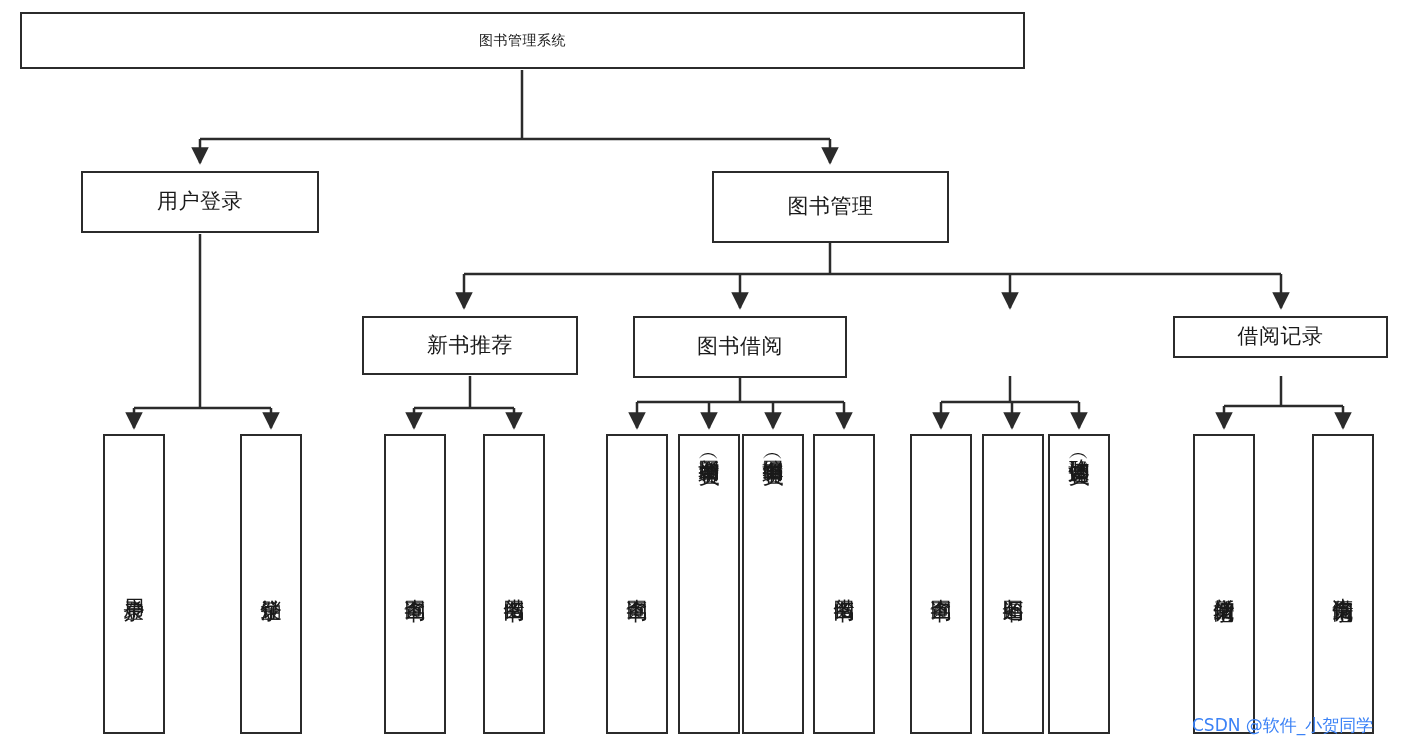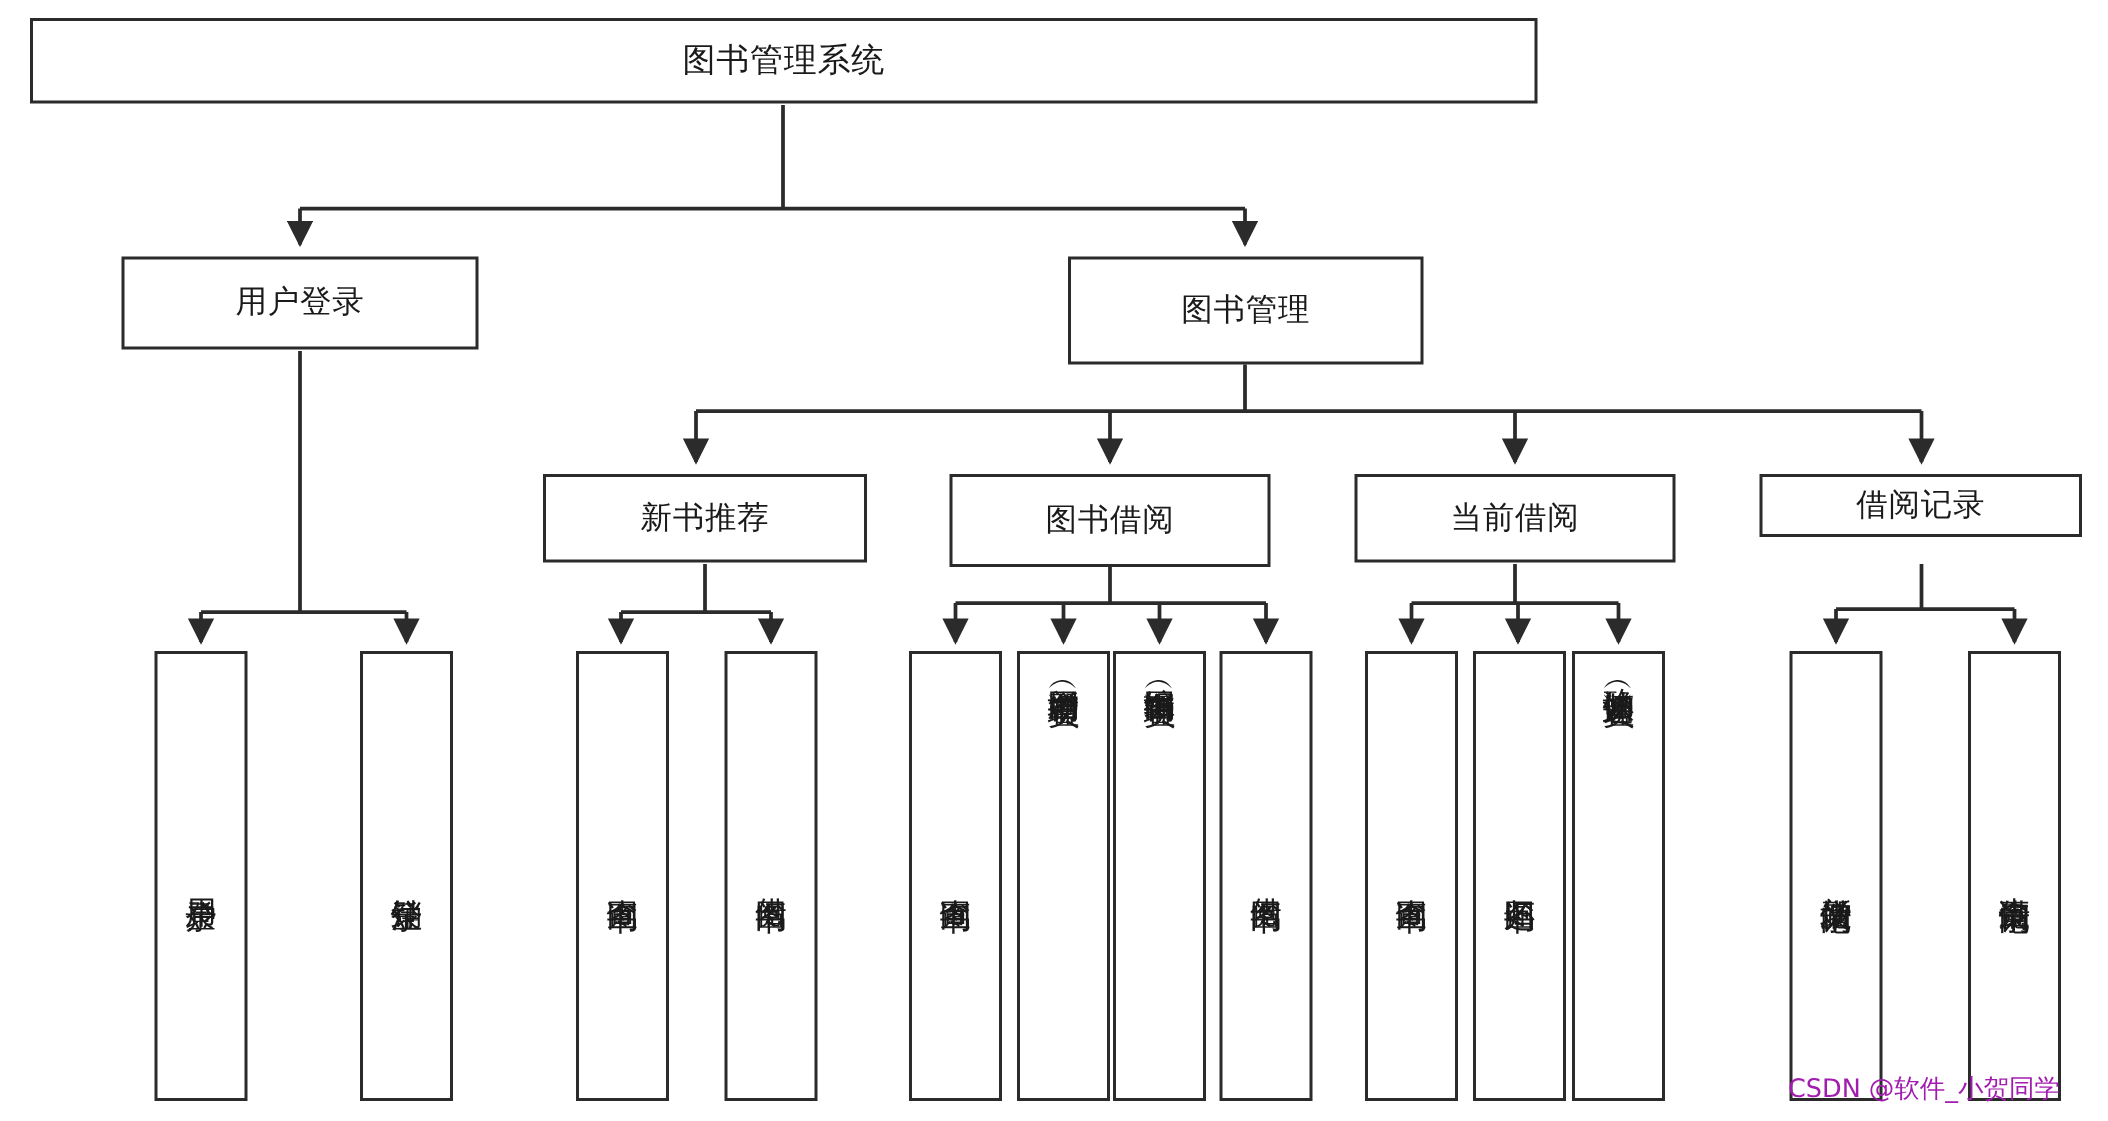--- a/index.html
+++ b/index.html
@@ -41,21 +41,21 @@
     line-height: 1.14;
     white-space: nowrap;
     text-align: center;
   }
   
   .node.horiz .node-label {
     font-size: 21px;
     letter-spacing: 0.5px;
   }
   .node.root .node-label {
-    font-size: 22px;
+    font-size: 14px;
     text-align: right;
   }
   
   .node.vert {
     align-items: flex-start;
     justify-content: center;
     padding-top: 6px;
   }
   .node.vert .node-label {
     writing-mode: vertical-rl;
@@ -68,21 +68,21 @@
   
   .node.vert.vcenter {
     align-items: center;
     padding-top: 0;
   }
   #watermark {
     position: absolute;
     left: 1192px;
     top: 714px;
     font-size: 17px;
-    color: #a21caf;
+    color: #3b82f6;
     white-space: nowrap;
     z-index: 5;
     font-family: "DejaVu Sans", "Liberation Sans", sans-serif;
   }
 </style>
 </head>
 <body>
 
 <div id="diagram-root">
 
@@ -149,23 +149,20 @@
   </div>
 
   <div class="node horiz" style="left:362px; top:316px; width:216px; height:59px;">
     <span class="node-label">新书推荐</span>
   </div>
 
   <div class="node horiz" style="left:633px; top:316px; width:214px; height:62px;">
     <span class="node-label">图书借阅</span>
   </div>
 
-  <div class="node horiz" style="left:903px; top:316px; width:214px; height:59px;">
-    <span class="node-label">当前借阅</span>
-  </div>
 
   <div class="node horiz" style="left:1173px; top:316px; width:215px; height:42px;">
     <span class="node-label">借阅记录</span>
   </div>
 
   <div class="node vert vcenter" style="left:103px; top:434px; width:62px; height:300px;">
     <span class="node-label">用户登录</span>
   </div>
 
   <div class="node vert vcenter" style="left:240px; top:434px; width:62px; height:300px;">

